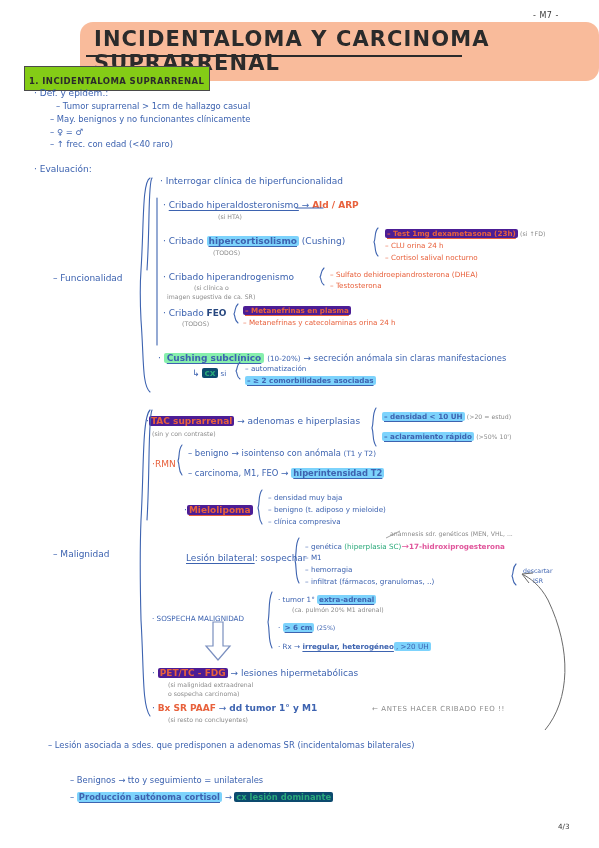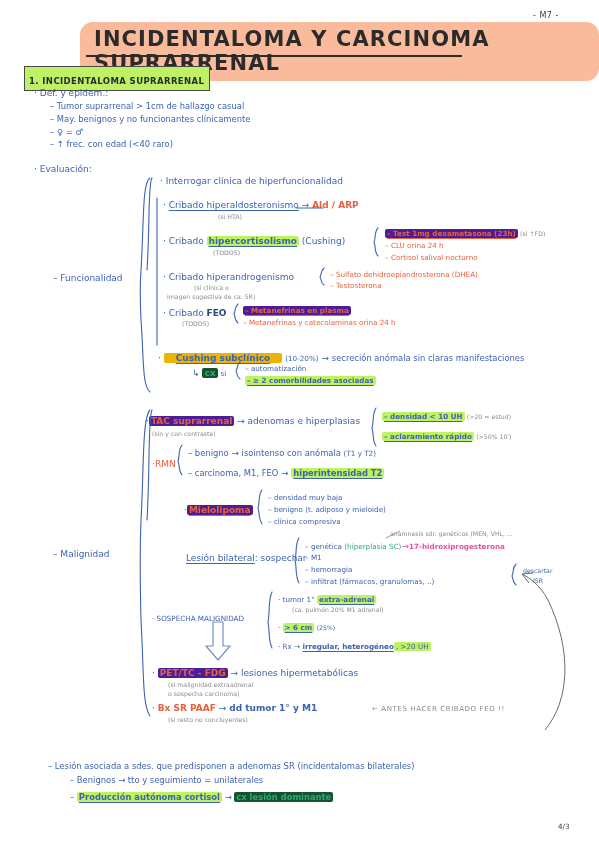--- a/index.html
+++ b/index.html
@@ -12,45 +12,45 @@
   .abs{position:absolute;white-space:nowrap;}
   
   .blue{color:#3d63b0;}
   .dkblue{color:#27477f;}
   .orange{color:#e8613c;}
   .green{color:#2aa97a;}
   .pink{color:#e0559b;}
   .grey{color:#8b8b8b;}
   .black{color:#3a3a3a;}
   
-  .hl-yellow{background:#bef264;padding:0 2px;border-radius:2px;}
+  .hl-yellow{background:#7dd3fc;padding:0 2px;border-radius:2px;}
   .hl-orange{background:#4c1d95;padding:0 2px;border-radius:2px;}
-  .hl-green{background:#14532d;padding:0 2px;border-radius:2px;}
-  .hl-peach{background:#eab308;padding:0 12px;border-radius:2px;}
+  .hl-green{background:#0c4a6e;padding:0 2px;border-radius:2px;}
+  .hl-peach{background:#86efac;padding:0 3px;border-radius:2px;}
   .und{text-decoration:underline;text-underline-offset:2px;}
   .b{font-weight:bold;}
   
   .t-hdr{font-size:8px;letter-spacing:.5px;}
   .t-title{font-size:21px;font-weight:bold;letter-spacing:1.1px;}
   .t-sec{font-size:8.5px;font-weight:bold;letter-spacing:.4px;}
   .t-b{font-size:9px;}
   .t-m{font-size:8.4px;}
   .t-s{font-size:7.2px;}
   .t-xs{font-size:6.2px;}
   .t-cap{font-size:7px;letter-spacing:.6px;}
   .title-wrap{
     position:absolute;left:80px;top:22px;
     background:#f9bb9b;border-radius:13px;
     padding:5px 14px 6px 14px;
   }
   .title-wrap .t-title{color:#2b2b2b;}
   .title-rule{position:absolute;left:86px;top:55px;width:376px;height:2px;background:#2b2b2b;}
   .sec-box{
     position:absolute;left:24px;top:66px;
-    background:#bef264;border:1px solid #4a4a4a;
+    background:#84cc16;border:1px solid #4a4a4a;
     padding:2px 5px 2px 4px;
   }
   .sec-box .t-sec{color:#2b2b2b;}
   
   svg.ov{position:absolute;left:0;top:0;width:599px;height:848px;pointer-events:none;}
   .arrow{font-size:9px;}
 </style>
 </head>
 <body>
 
@@ -61,21 +61,21 @@
   <div class="title-wrap">
     <span class="t-title">INCIDENTALOMA  Y  CARCINOMA  SUPRARRENAL</span>
   </div>
   <div class="title-rule"></div>
 
   <div class="sec-box">
     <span class="t-sec">1. INCIDENTALOMA  SUPRARRENAL</span>
   </div>
 
   <div class="abs t-b blue" style="left:34px;top:88px;">·&nbsp;<span>Def. y epidem.:</span></div>
-  <div class="abs t-m blue" style="left:50px;top:101px;">– Tumor suprarrenal &gt; 1cm de hallazgo casual</div>
+  <div class="abs t-m blue" style="left:56px;top:101px;">– Tumor suprarrenal &gt; 1cm de hallazgo casual</div>
   <div class="abs t-m blue" style="left:50px;top:114px;">– May. benignos y no funcionantes clínicamente</div>
   <div class="abs t-m blue" style="left:50px;top:127px;">– ♀ = ♂</div>
   <div class="abs t-m blue" style="left:50px;top:139px;">– ↑ frec. con edad (&lt;40 raro)</div>
 
   <div class="abs t-b blue" style="left:34px;top:164px;">·&nbsp;<span>Evaluación:</span></div>
 
   <div class="abs t-b blue" style="left:53px;top:273px;">– Funcionalidad</div>
   <div class="abs t-b blue" style="left:53px;top:549px;">– Malignidad</div>
 
   <div class="abs t-b blue" style="left:160px;top:176px;">·&nbsp;<span>Interrogar clínica de hiperfuncionalidad</span></div>
@@ -193,21 +193,21 @@
   <div class="abs t-b blue" style="left:152px;top:703px;">
     ·&nbsp;<span class="b orange">Bx SR PAAF</span>
     <span class="arrow">→</span>
     <span class="b">dd tumor 1° y M1</span>
   </div>
   <div class="abs t-xs grey" style="left:168px;top:716px;">(si resto no concluyentes)</div>
   <div class="abs t-cap grey" style="left:372px;top:705px;">
     <span>←</span>&nbsp;<span>ANTES HACER CRIBADO FEO !!</span>
   </div>
 
-  <div class="abs t-m blue" style="left:48px;top:761px;">– Lesión asociada a sdes. que predisponen a adenomas SR (incidentalomas bilaterales)</div>
+  <div class="abs t-m blue" style="left:48px;top:740px;">– Lesión asociada a sdes. que predisponen a adenomas SR (incidentalomas bilaterales)</div>
   <div class="abs t-m blue" style="left:70px;top:775px;">– Benignos → tto y seguimiento = unilaterales</div>
   <div class="abs t-m blue" style="left:70px;top:792px;">
     <span>– </span><span class="hl-yellow und b">Producción autónoma cortisol</span><span> → </span><span class="hl-green b green">cx lesión dominante</span>
   </div>
 
   <div class="abs t-s black" style="left:558px;top:822px;">4/3</div>
 
   <svg class="ov" viewBox="0 0 599 848">
     <g stroke="#3d63b0" stroke-width="1.1" fill="none" stroke-linecap="round">
 

